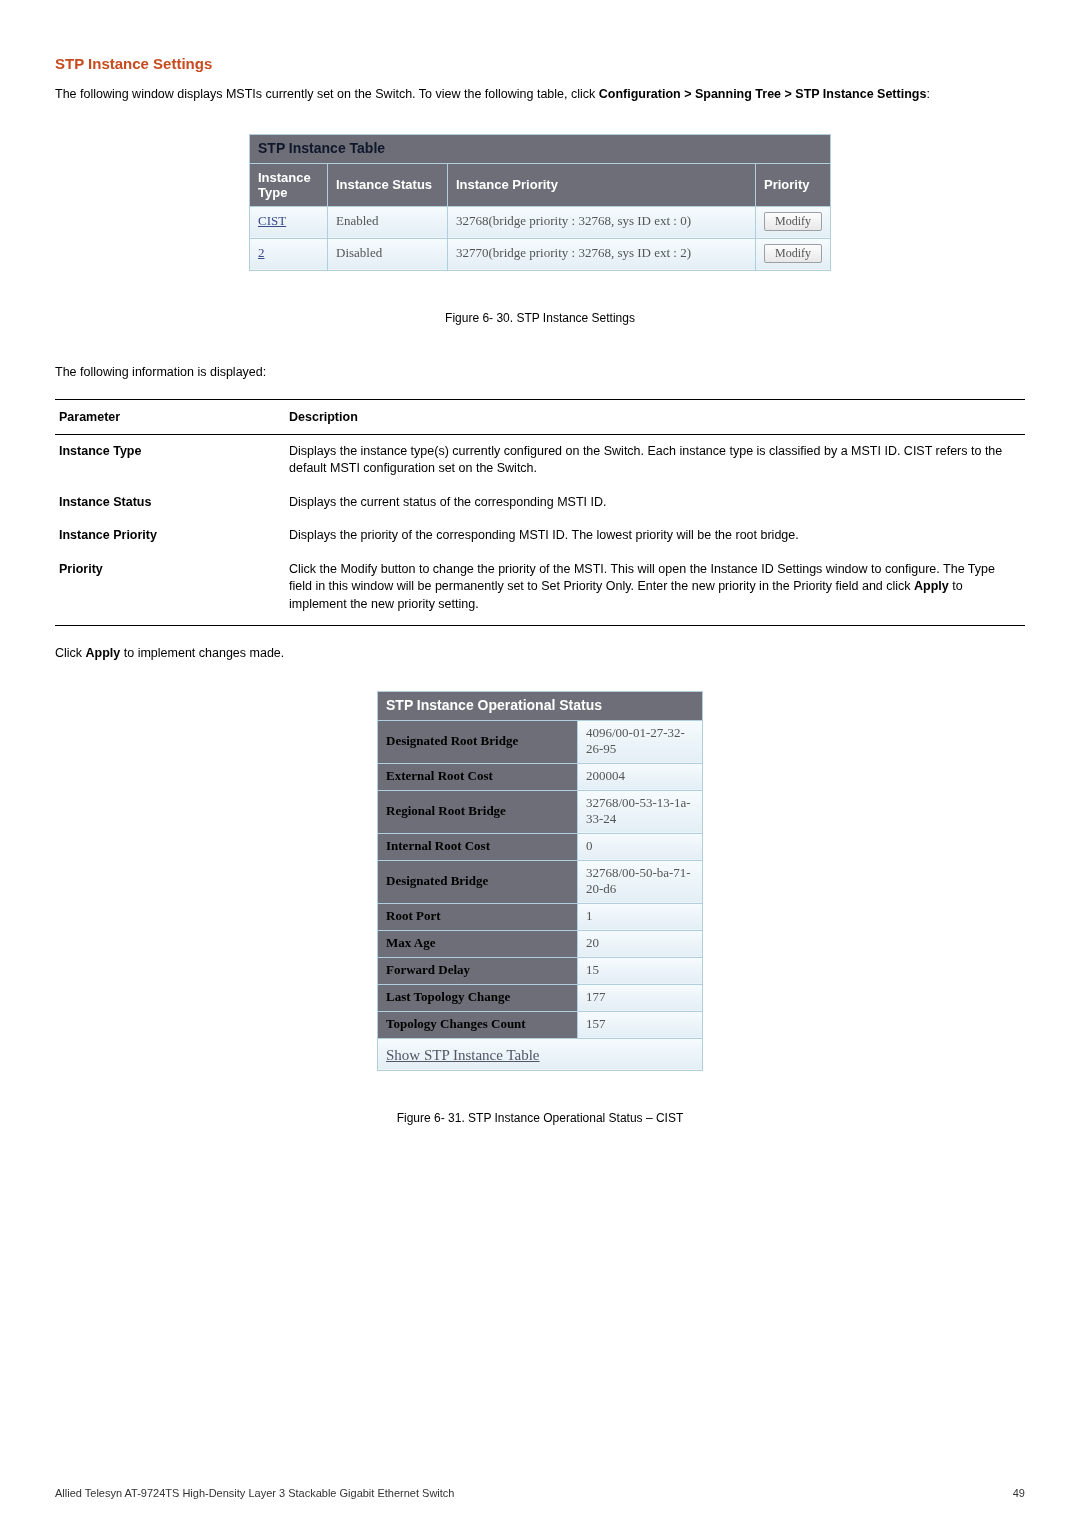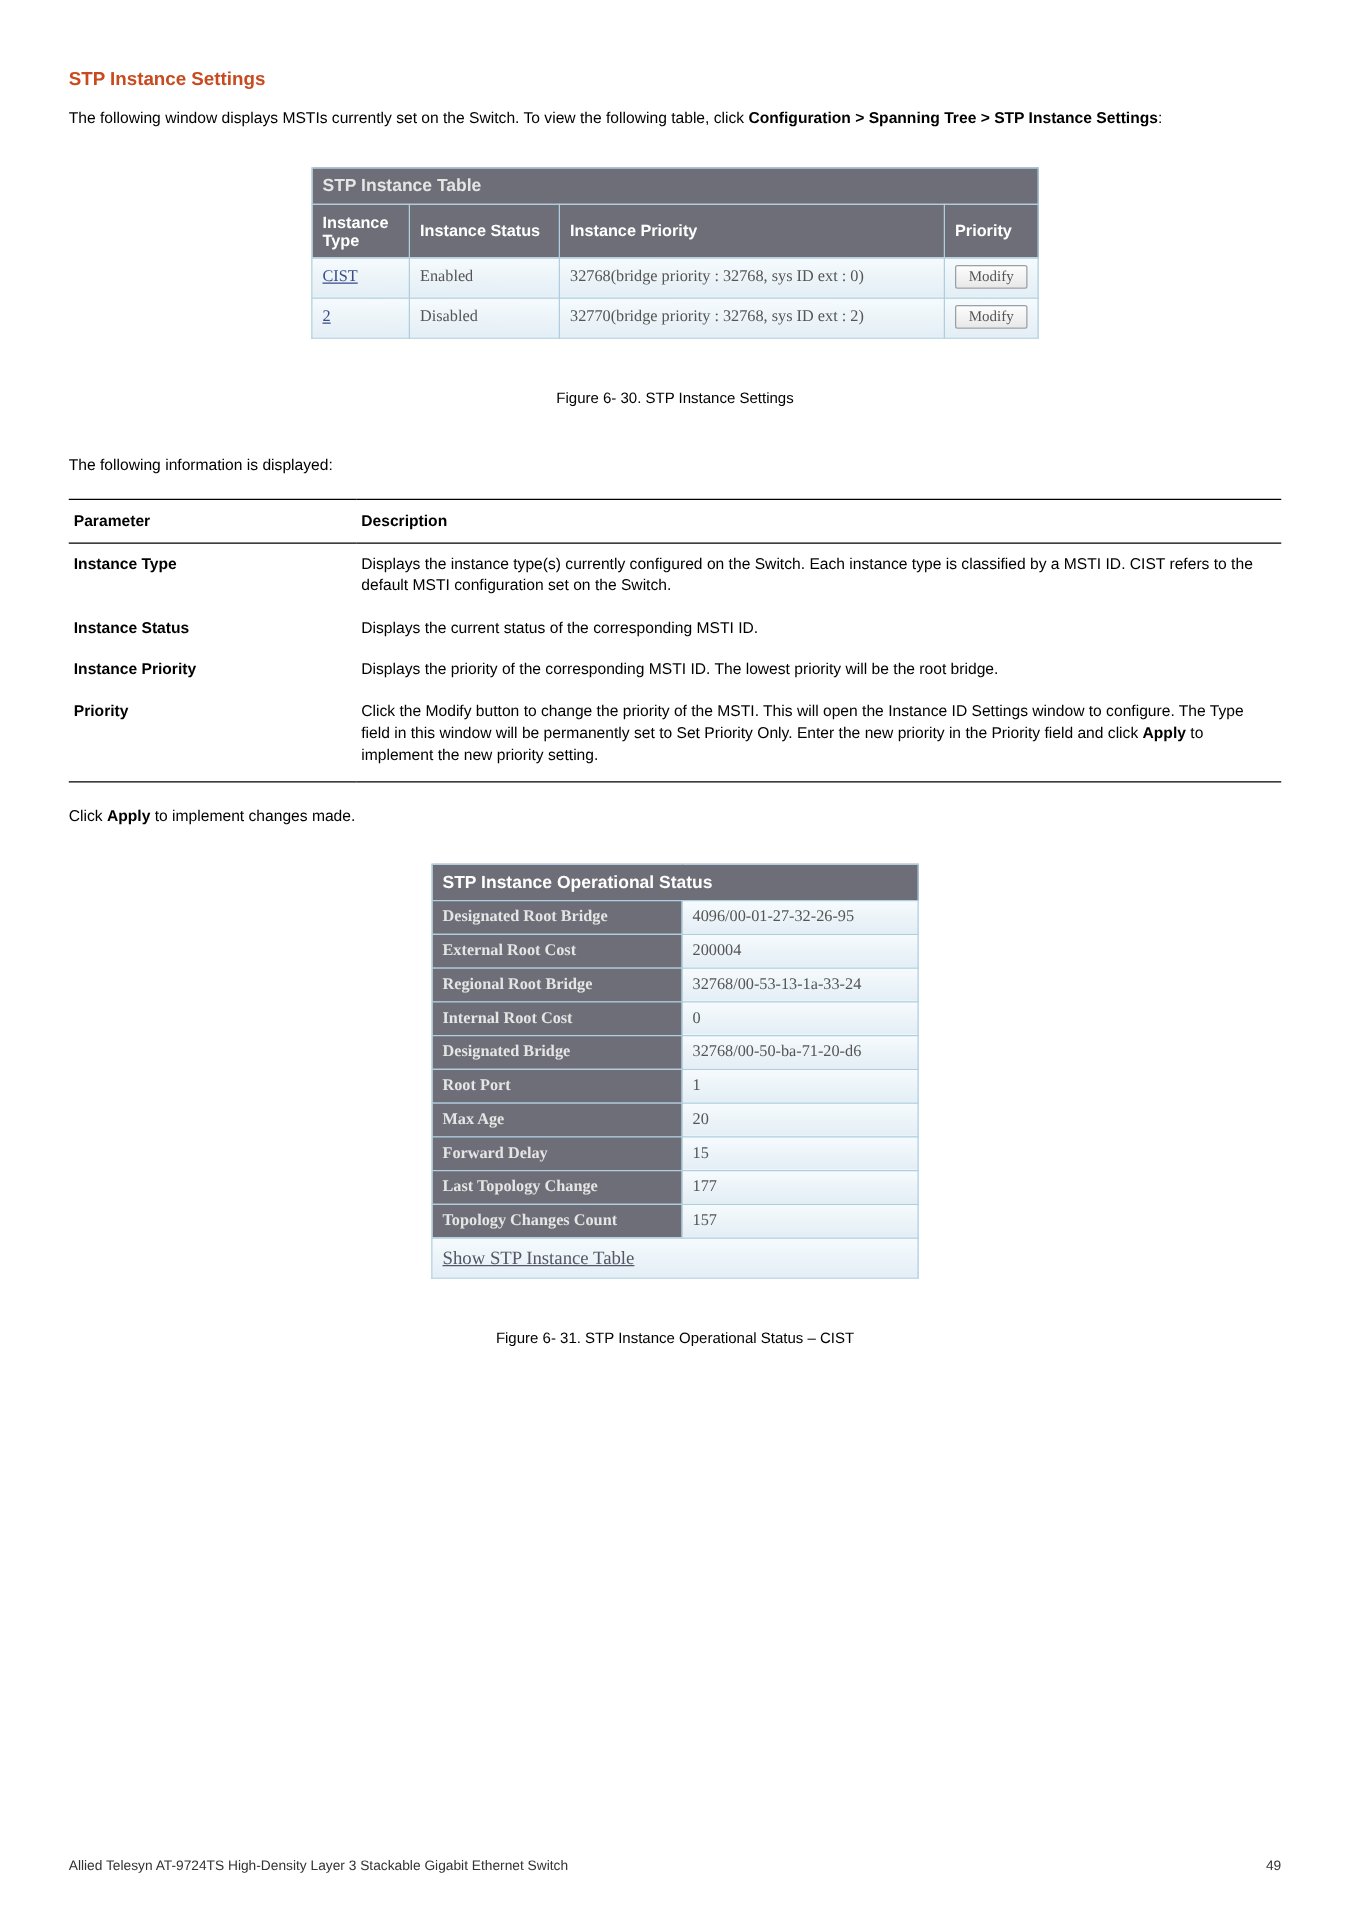--- a/index.html
+++ b/index.html
@@ -24,21 +24,21 @@
   .center-wrap { display: flex; justify-content: center; margin-top: 30px; }
   
   
   .stp-inst-table {
     width: 582px;
     border-collapse: collapse;
     border: 1px solid #b0cee0;
   }
   .stp-inst-table .title-row td {
     background: #6e6e78;
-    color: #e5e5e5;
+    color: #0f172a;
     font-weight: bold;
     font-size: 14px;
     padding: 5px 8px 7px 8px;
     border: 1px solid #b0cee0;
   }
   .stp-inst-table .head-row td {
     background: #6e6e78;
     color: #fff;
     font-weight: bold;
     font-size: 13px;
@@ -93,41 +93,41 @@
     line-height: 1.4;
   }
   .param-table .pcol { width: 230px; font-weight: bold; }
   .param-table tbody tr:last-child td { border-bottom: 1px solid #000; padding-bottom: 12px; }
   
   .after-table { font-size: 12.5px; margin-top: 18px; line-height: 1.5; }
   .after-table p { margin-bottom: 10px; }
   
   
   .op-status-table {
-    width: 390px;
+    width: 326px;
     border-collapse: collapse;
     border: 1px solid #b0cee0;
   }
   .op-status-table .title-row td {
     background: #6e6e78;
     color: #fff;
     font-weight: bold;
     font-size: 14px;
     padding: 5px 8px 7px 8px;
     border: 1px solid #b0cee0;
   }
   .op-status-table .row td {
     border: 1px solid #b0cee0;
     padding: 4px 8px 6px 8px;
     font-size: 13px;
     font-family: "Times New Roman", serif;
   }
   .op-status-table .row td.k {
     background: #6e6e78;
-    color: #e5e5e5;
+    color: #000000;
     font-weight: bold;
     width: 200px;
   }
   .op-status-table .row td.v {
     background: linear-gradient(#f6fbfd, #e3eef5);
     color: #555;
   }
   .op-status-table .link-row td {
     background: linear-gradient(#f6fbfd, #e3eef5);
     border: 1px solid #b0cee0;

